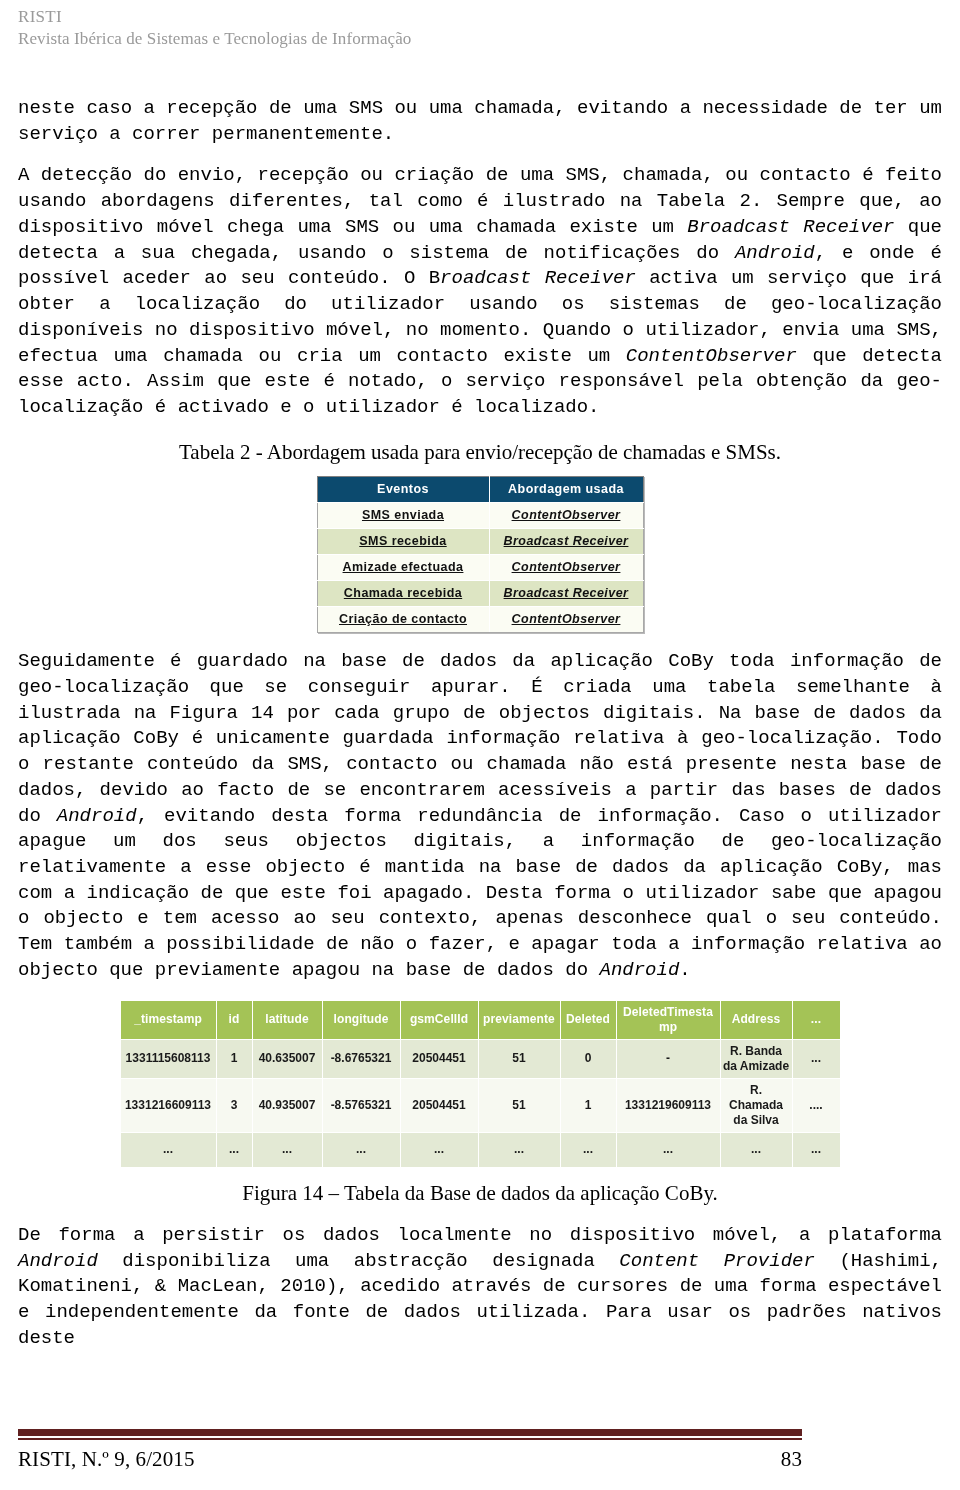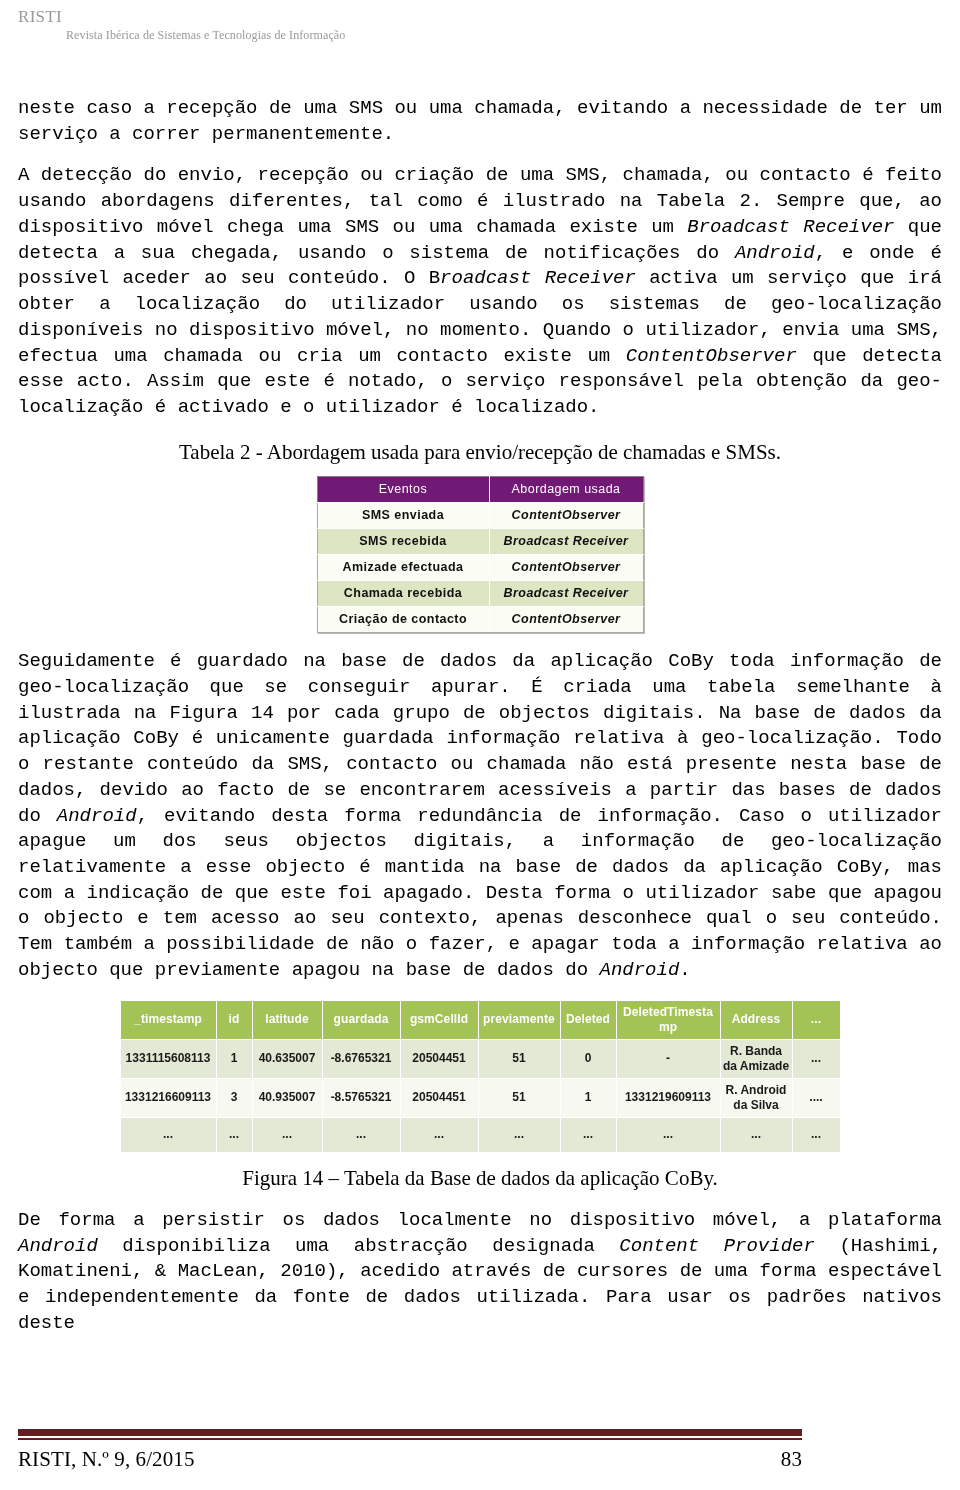--- a/index.html
+++ b/index.html
@@ -30,23 +30,22 @@
     top: 6px;
     left: 18px;
     color: #9a9a9a;
     line-height: 1.28;
   }
   .runhead .journal-abbr {
     font-size: 17px;
     letter-spacing: .3px;
   }
   .runhead .journal-name {
-    font-size: 12px;
+    font-size: 17px;
     letter-spacing: .1px;
-    margin-left: 48px;
   }
 
   
   .content {
     position: absolute;
     top: 80px;
     left: 18px;
     width: 924px;
   }
 
@@ -88,34 +87,35 @@
   }
   table.tbl2 th, table.tbl2 td {
     border: 1px solid #ffffff;
     padding: 5px 4px 6px 4px;
     text-align: center;
     font-size: 12.5px;
     letter-spacing: .45px;
     white-space: nowrap;
   }
   table.tbl2 thead th {
-    background: #701a75;
+    background: #0c4a6e;
     color: #ffffff;
-    font-weight: normal;
+    font-weight: bold;
     border-top: 1px solid #808080;
     border-bottom: 1px solid #ffffff;
     margin-left: 8px;
   }
   table.tbl2 thead th:first-child { border-left: 1px solid #808080; }
   table.tbl2 thead th:last-child  { border-right: 1px solid #808080; }
   table.tbl2 tbody td {
     color: #111111;
     font-weight: bold;
     border-left: 1px solid #ffffff;
     border-right: 1px solid #ffffff;
+    text-decoration: underline;
   }
   table.tbl2 tbody td:first-child { border-left: 1px solid #a8a8a8; }
   table.tbl2 tbody td:last-child  { border-right: 1px solid #a8a8a8; }
   table.tbl2 tbody tr:last-child td { border-bottom: 1px solid #a8a8a8; margin-top: 16px; }
   table.tbl2 tbody tr.odd td  { background: #fbfcf3; }
   table.tbl2 tbody tr.even td { background: #dde5c3; }
   table.tbl2 td.approach { font-style: italic; }
   .col-evento { width: 172px; }
   .col-abordagem { width: 154px; }
 
@@ -261,21 +261,21 @@
             <col class="f-del">
             <col class="f-dts">
             <col class="f-addr">
             <col class="f-more">
         </colgroup>
         <thead>
           <tr>
             <th>_timestamp</th>
             <th>id</th>
             <th>latitude</th>
-            <th>guardada</th>
+            <th>longitude</th>
             <th>gsmCellId</th>
             <th>previamente</th>
             <th>Deleted</th>
             <th>DeletedTimestamp</th>
             <th>Address</th>
             <th>...</th>
           </tr>
         </thead>
         <tbody>
           <tr class="r1">
@@ -292,21 +292,21 @@
           </tr>
           <tr class="r2">
             <td>1331216609113</td>
             <td>3</td>
             <td>40.935007</td>
             <td>-8.5765321</td>
             <td>20504451</td>
             <td>51</td>
             <td>1</td>
             <td>1331219609113</td>
-            <td>R. Android da Silva</td>
+            <td>R. Chamada da Silva</td>
             <td>....</td>
           </tr>
           <tr class="r3">
             <td>...</td>
             <td>...</td>
             <td>...</td>
             <td>...</td>
             <td>...</td>
             <td>...</td>
             <td>...</td>

